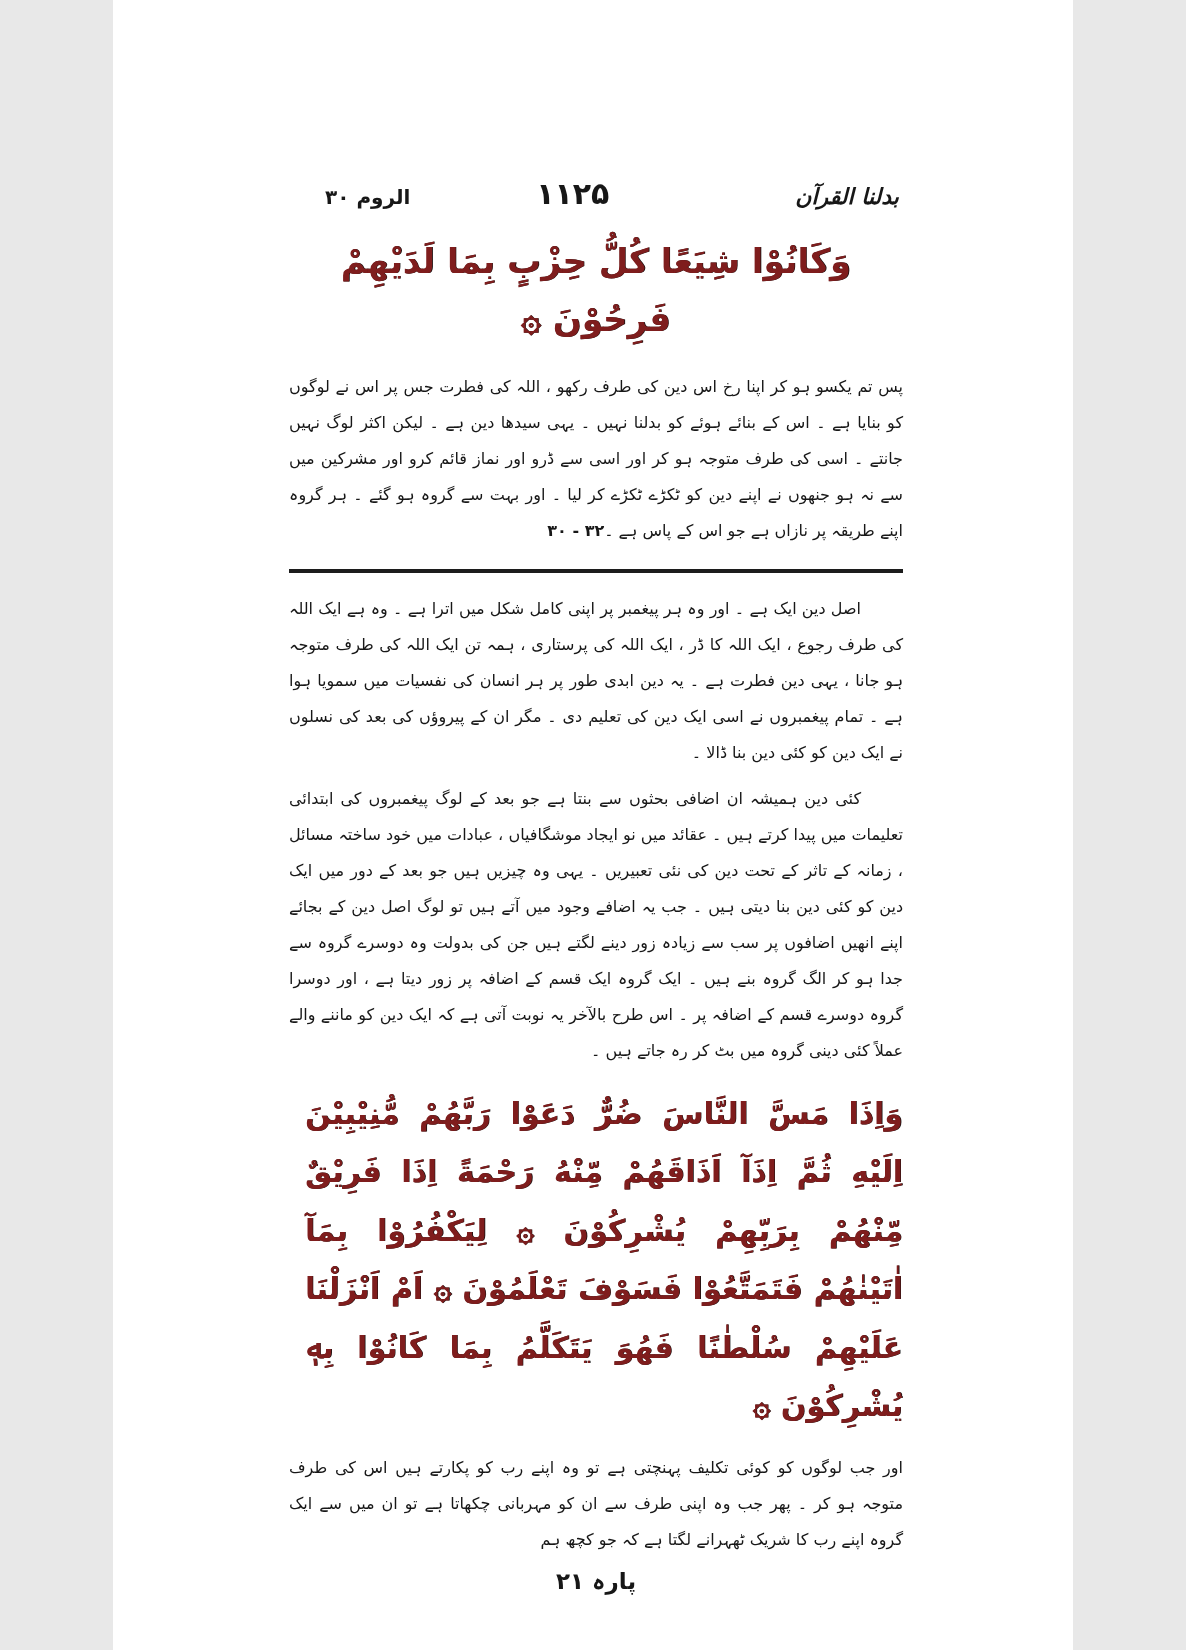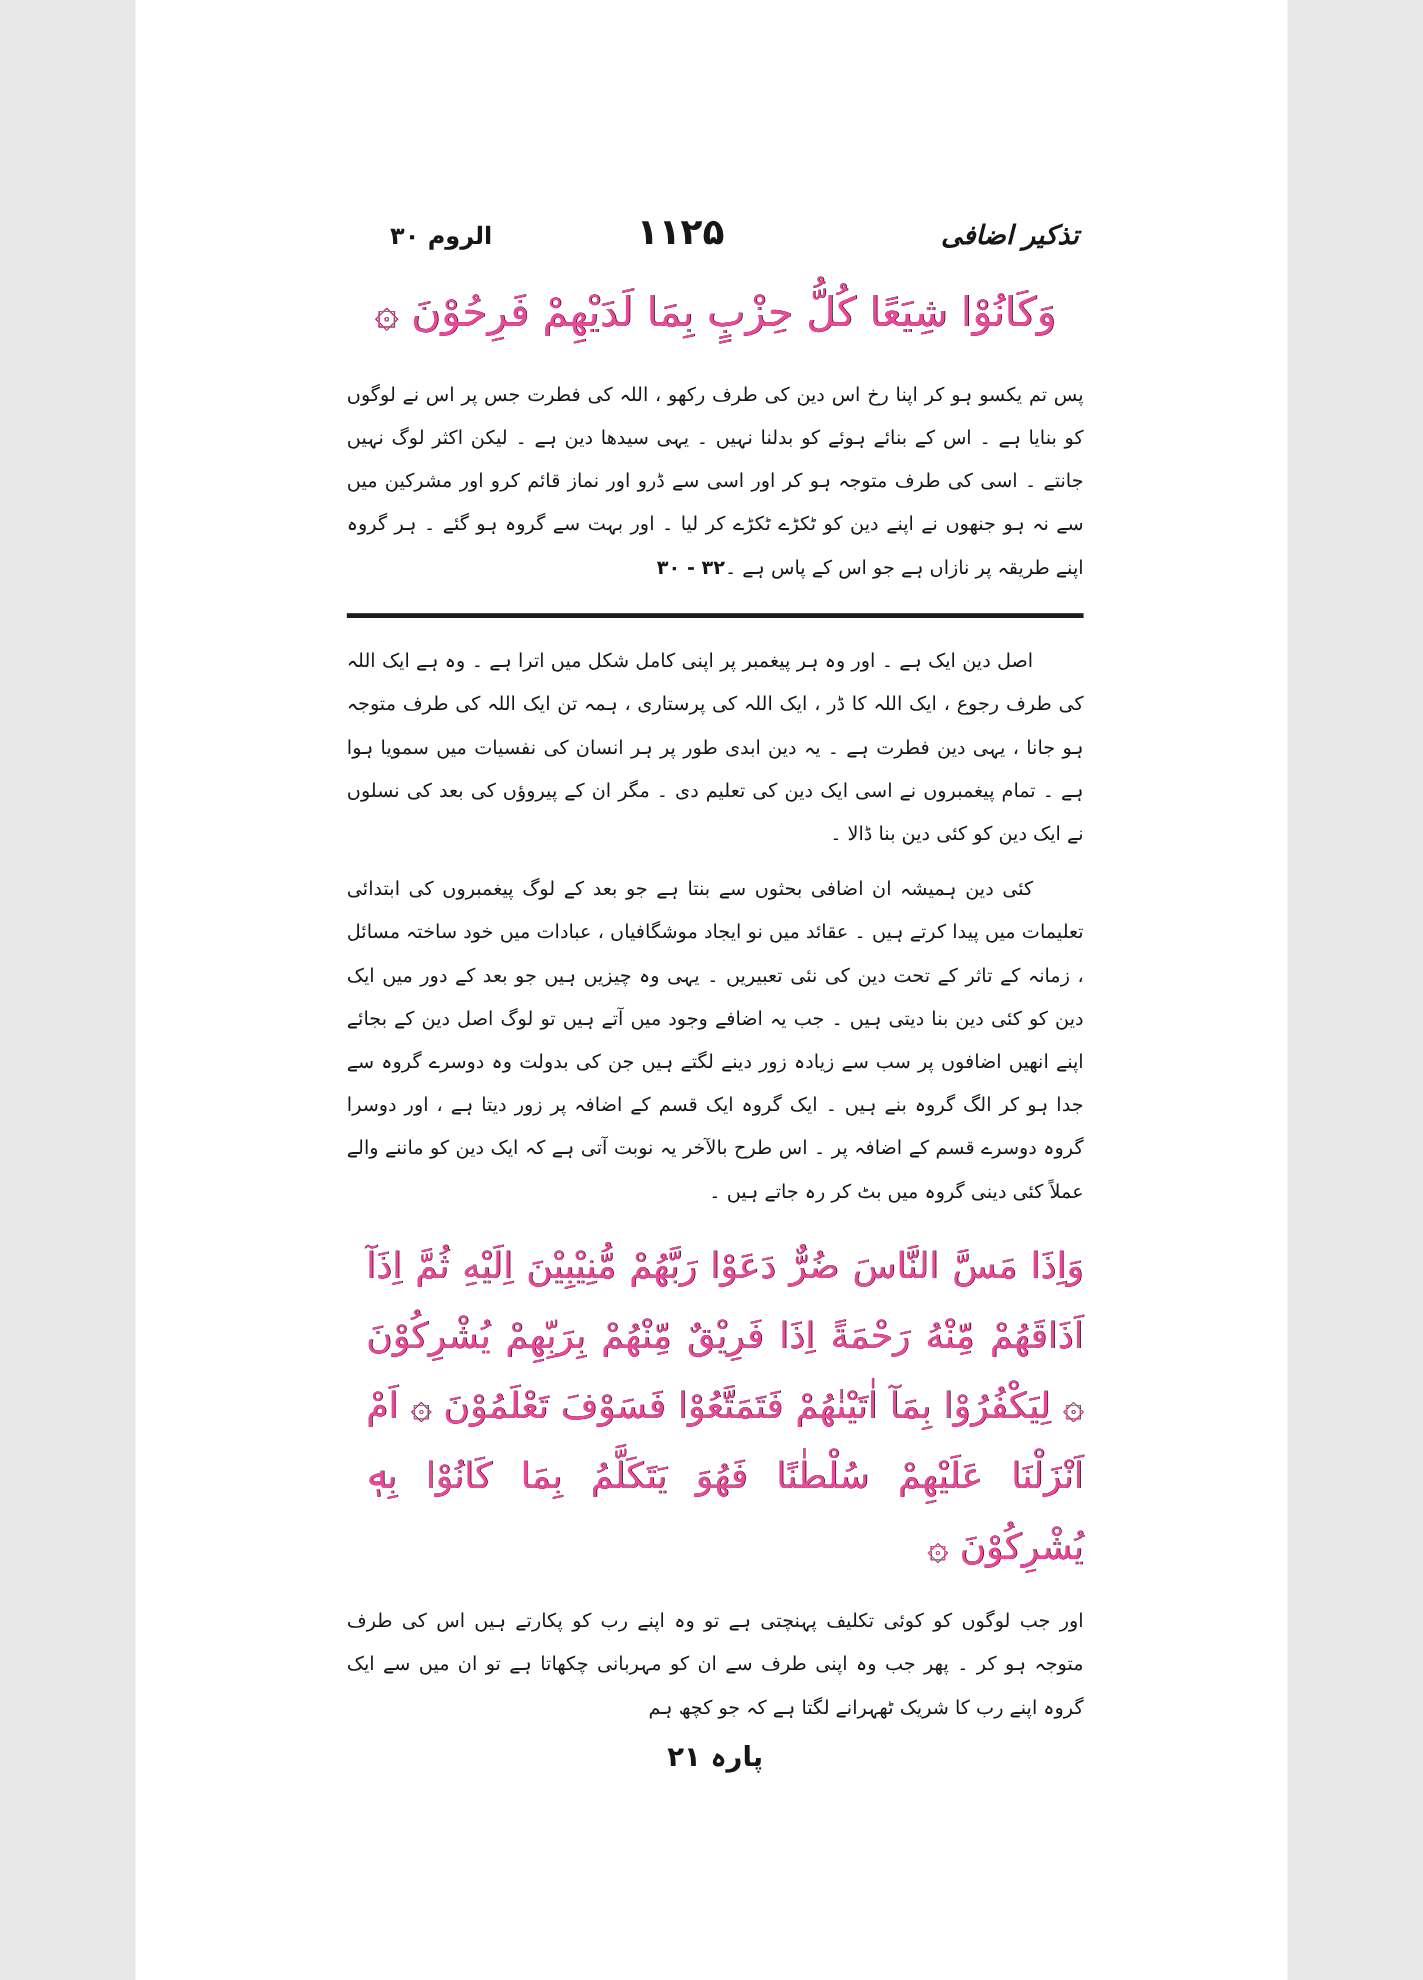--- a/index.html
+++ b/index.html
@@ -46,22 +46,22 @@
   .h-title {
     direction: rtl;
     font-size: 22px;
     font-weight: bold;
     font-style: italic;
   }
   
   .quran {
     direction: rtl;
     unicode-bidi: plaintext;
-    font-weight: normal;
-    color: #ec4899;
+    font-weight: bold;
+    color: #7f1d1d;
     text-shadow: 0.6px 0 0 #101010;
   }
   .quran-1 {
     text-align: center;
     font-size: 34px;
     line-height: 1.7;
     margin: 0 0 20px 0;
   }
   .quran-2 {
     text-align: justify;
@@ -106,21 +106,21 @@
 </style>
 </head>
 <body>
 
 <div class="page">
   <div class="content">
 
     <div class="header">
       <span class="h-surah">الروم ۳۰</span>
       <span class="h-pageno">۱۱۲۵</span>
-      <span class="h-title">تذکیر اضافی</span>
+      <span class="h-title">بدلنا القرآن</span>
     </div>
 
     <p class="quran quran-1">وَكَانُوْا شِيَعًا كُلُّ حِزْبٍ بِمَا لَدَيْهِمْ فَرِحُوْنَ ۞</p>
 
     <p class="urdu"><span>پس تم یکسو ہو کر اپنا رخ اس دین کی طرف رکھو ، اللہ کی فطرت جس پر اس نے لوگوں کو بنایا ہے ۔ اس کے بنائے ہوئے کو بدلنا نہیں ۔ یہی سیدھا دین ہے ۔ لیکن اکثر لوگ نہیں جانتے ۔ اسی کی طرف متوجہ ہو کر اور اسی سے ڈرو اور نماز قائم کرو اور مشرکین میں سے نہ ہو جنھوں نے اپنے دین کو ٹکڑے ٹکڑے کر لیا ۔ اور بہت سے گروہ ہو گئے ۔ ہر گروہ اپنے طریقہ پر نازاں ہے جو اس کے پاس ہے ۔</span><span class="verse-ref">۳۰ - ۳۲</span></p>
 
     <hr class="divider">
 
     <p class="urdu indent">اصل دین ایک ہے ۔ اور وہ ہر پیغمبر پر اپنی کامل شکل میں اترا ہے ۔ وہ ہے ایک اللہ کی طرف رجوع ، ایک اللہ کا ڈر ، ایک اللہ کی پرستاری ، ہمہ تن ایک اللہ کی طرف متوجہ ہو جانا ، یہی دین فطرت ہے ۔ یہ دین ابدی طور پر ہر انسان کی نفسیات میں سمویا ہوا ہے ۔ تمام پیغمبروں نے اسی ایک دین کی تعلیم دی ۔ مگر ان کے پیروؤں کی بعد کی نسلوں نے ایک دین کو کئی دین بنا ڈالا ۔</p>
 

